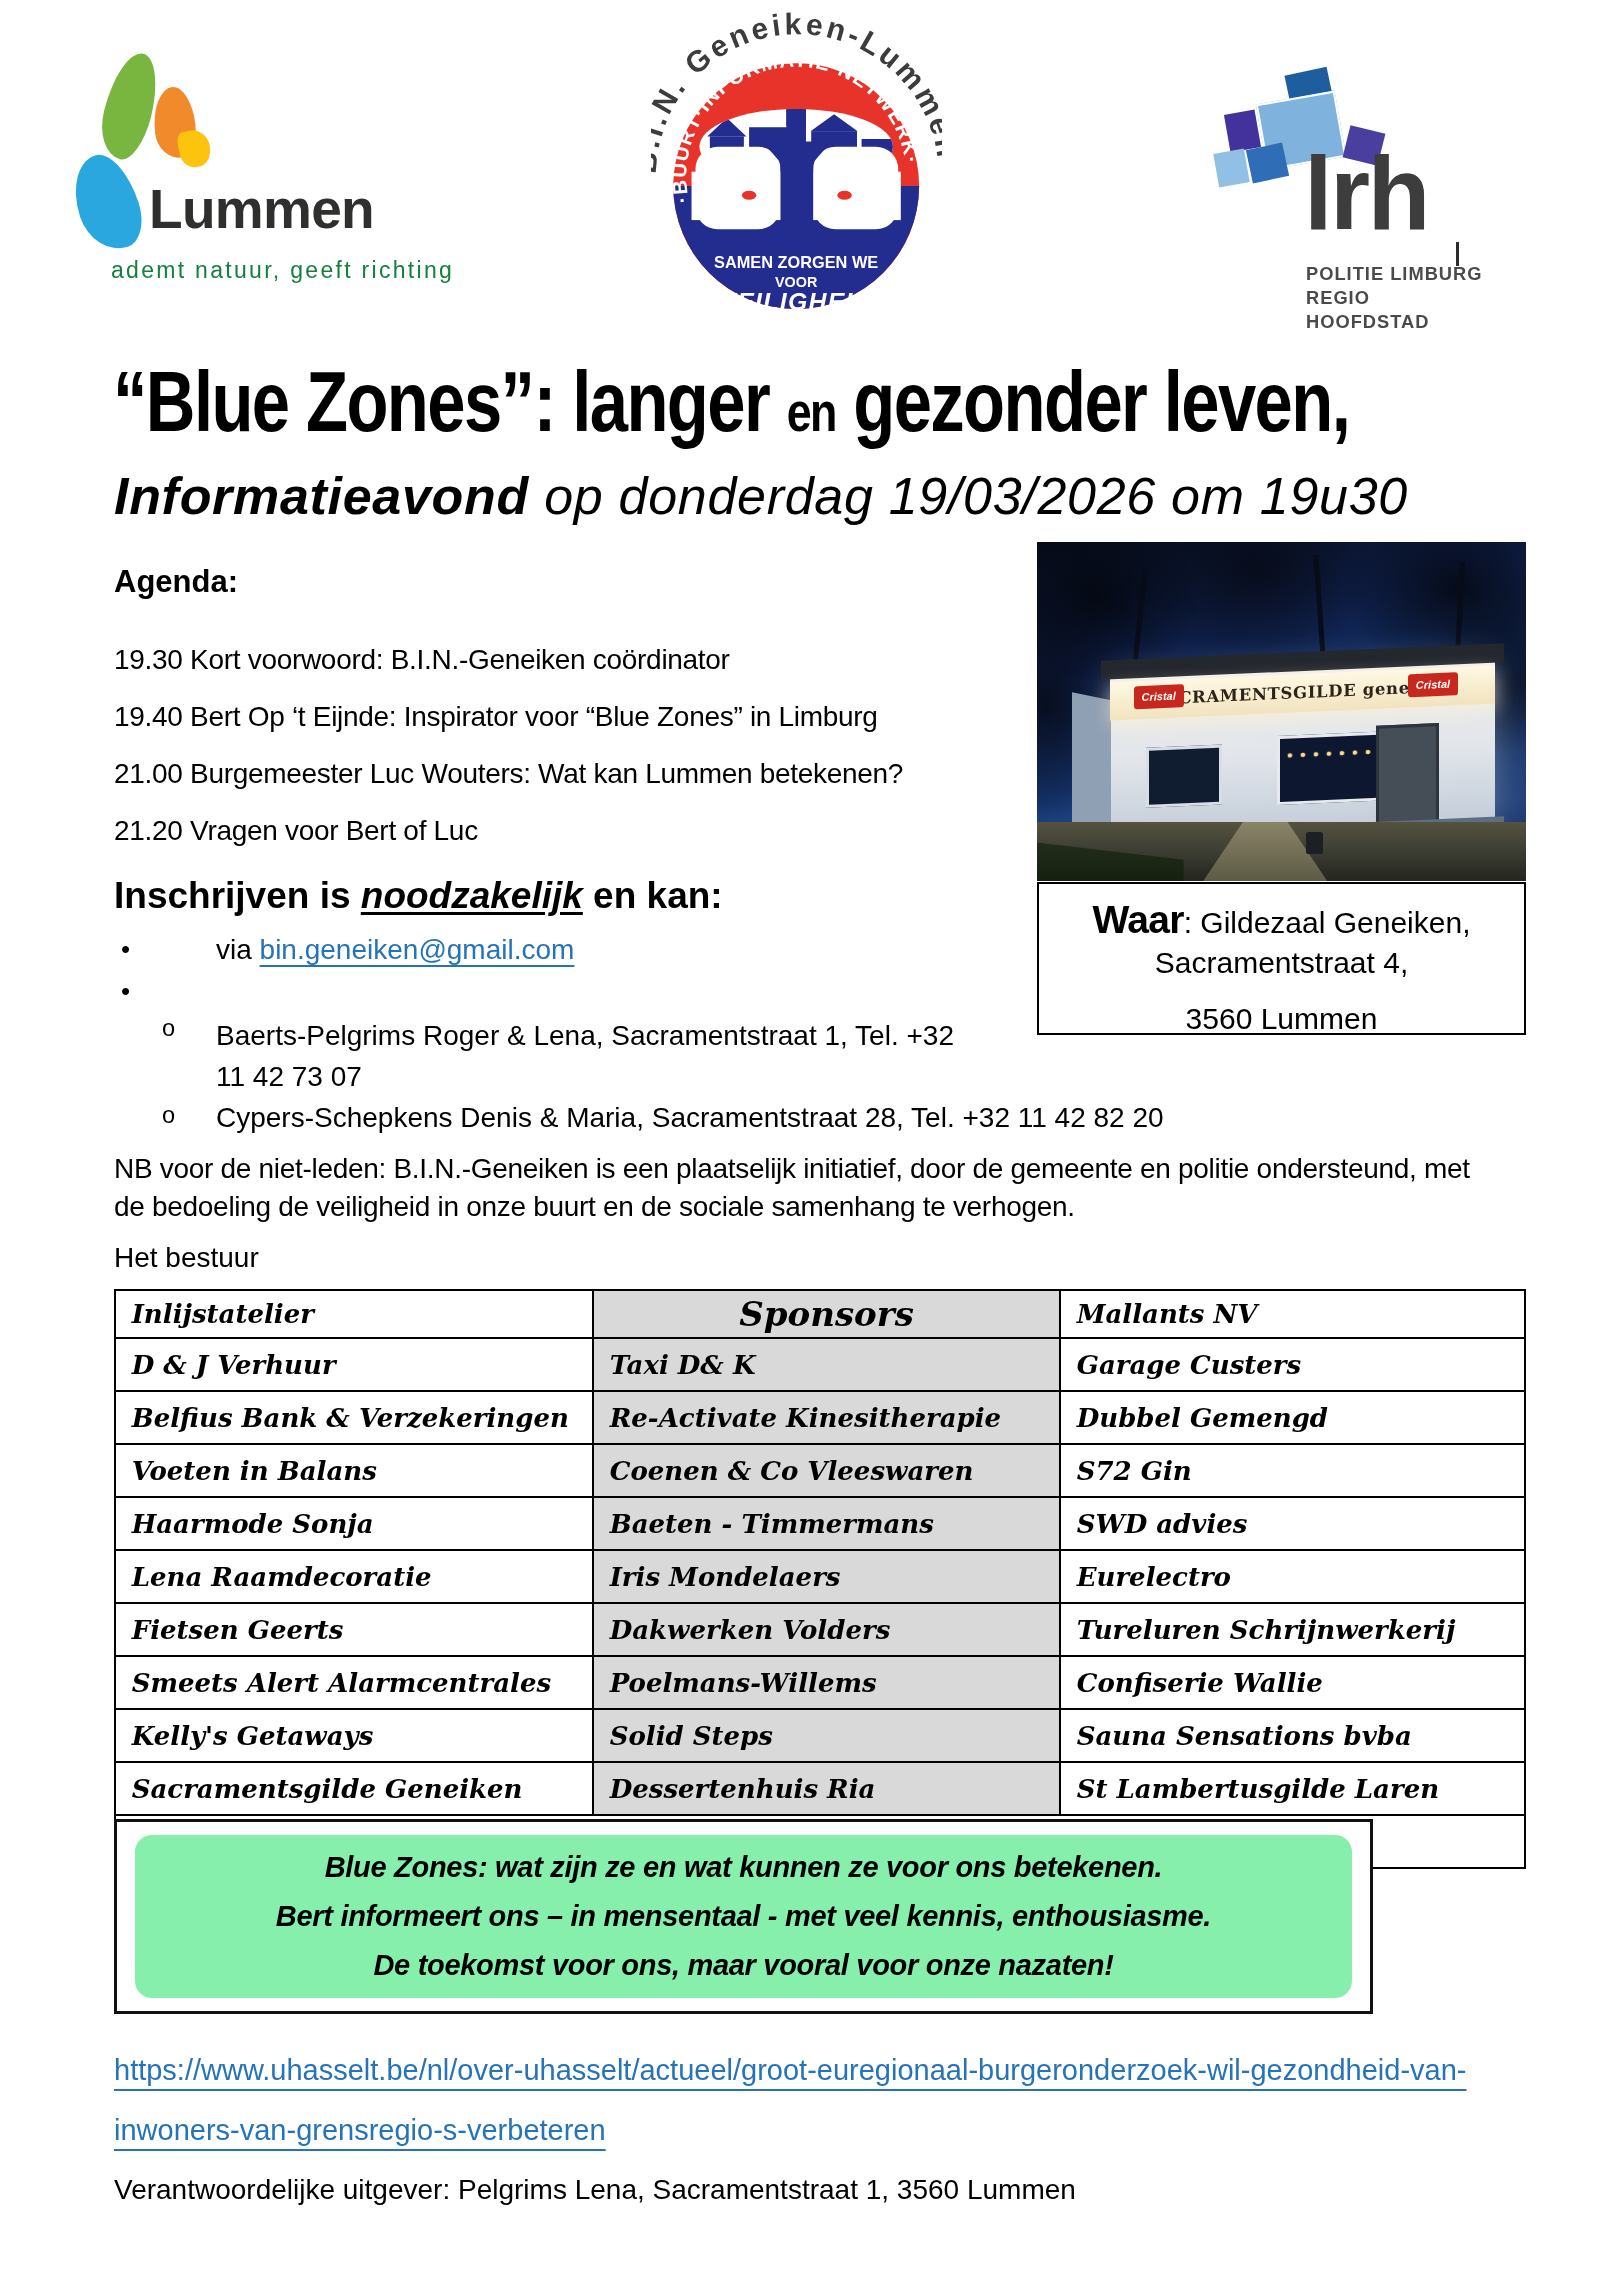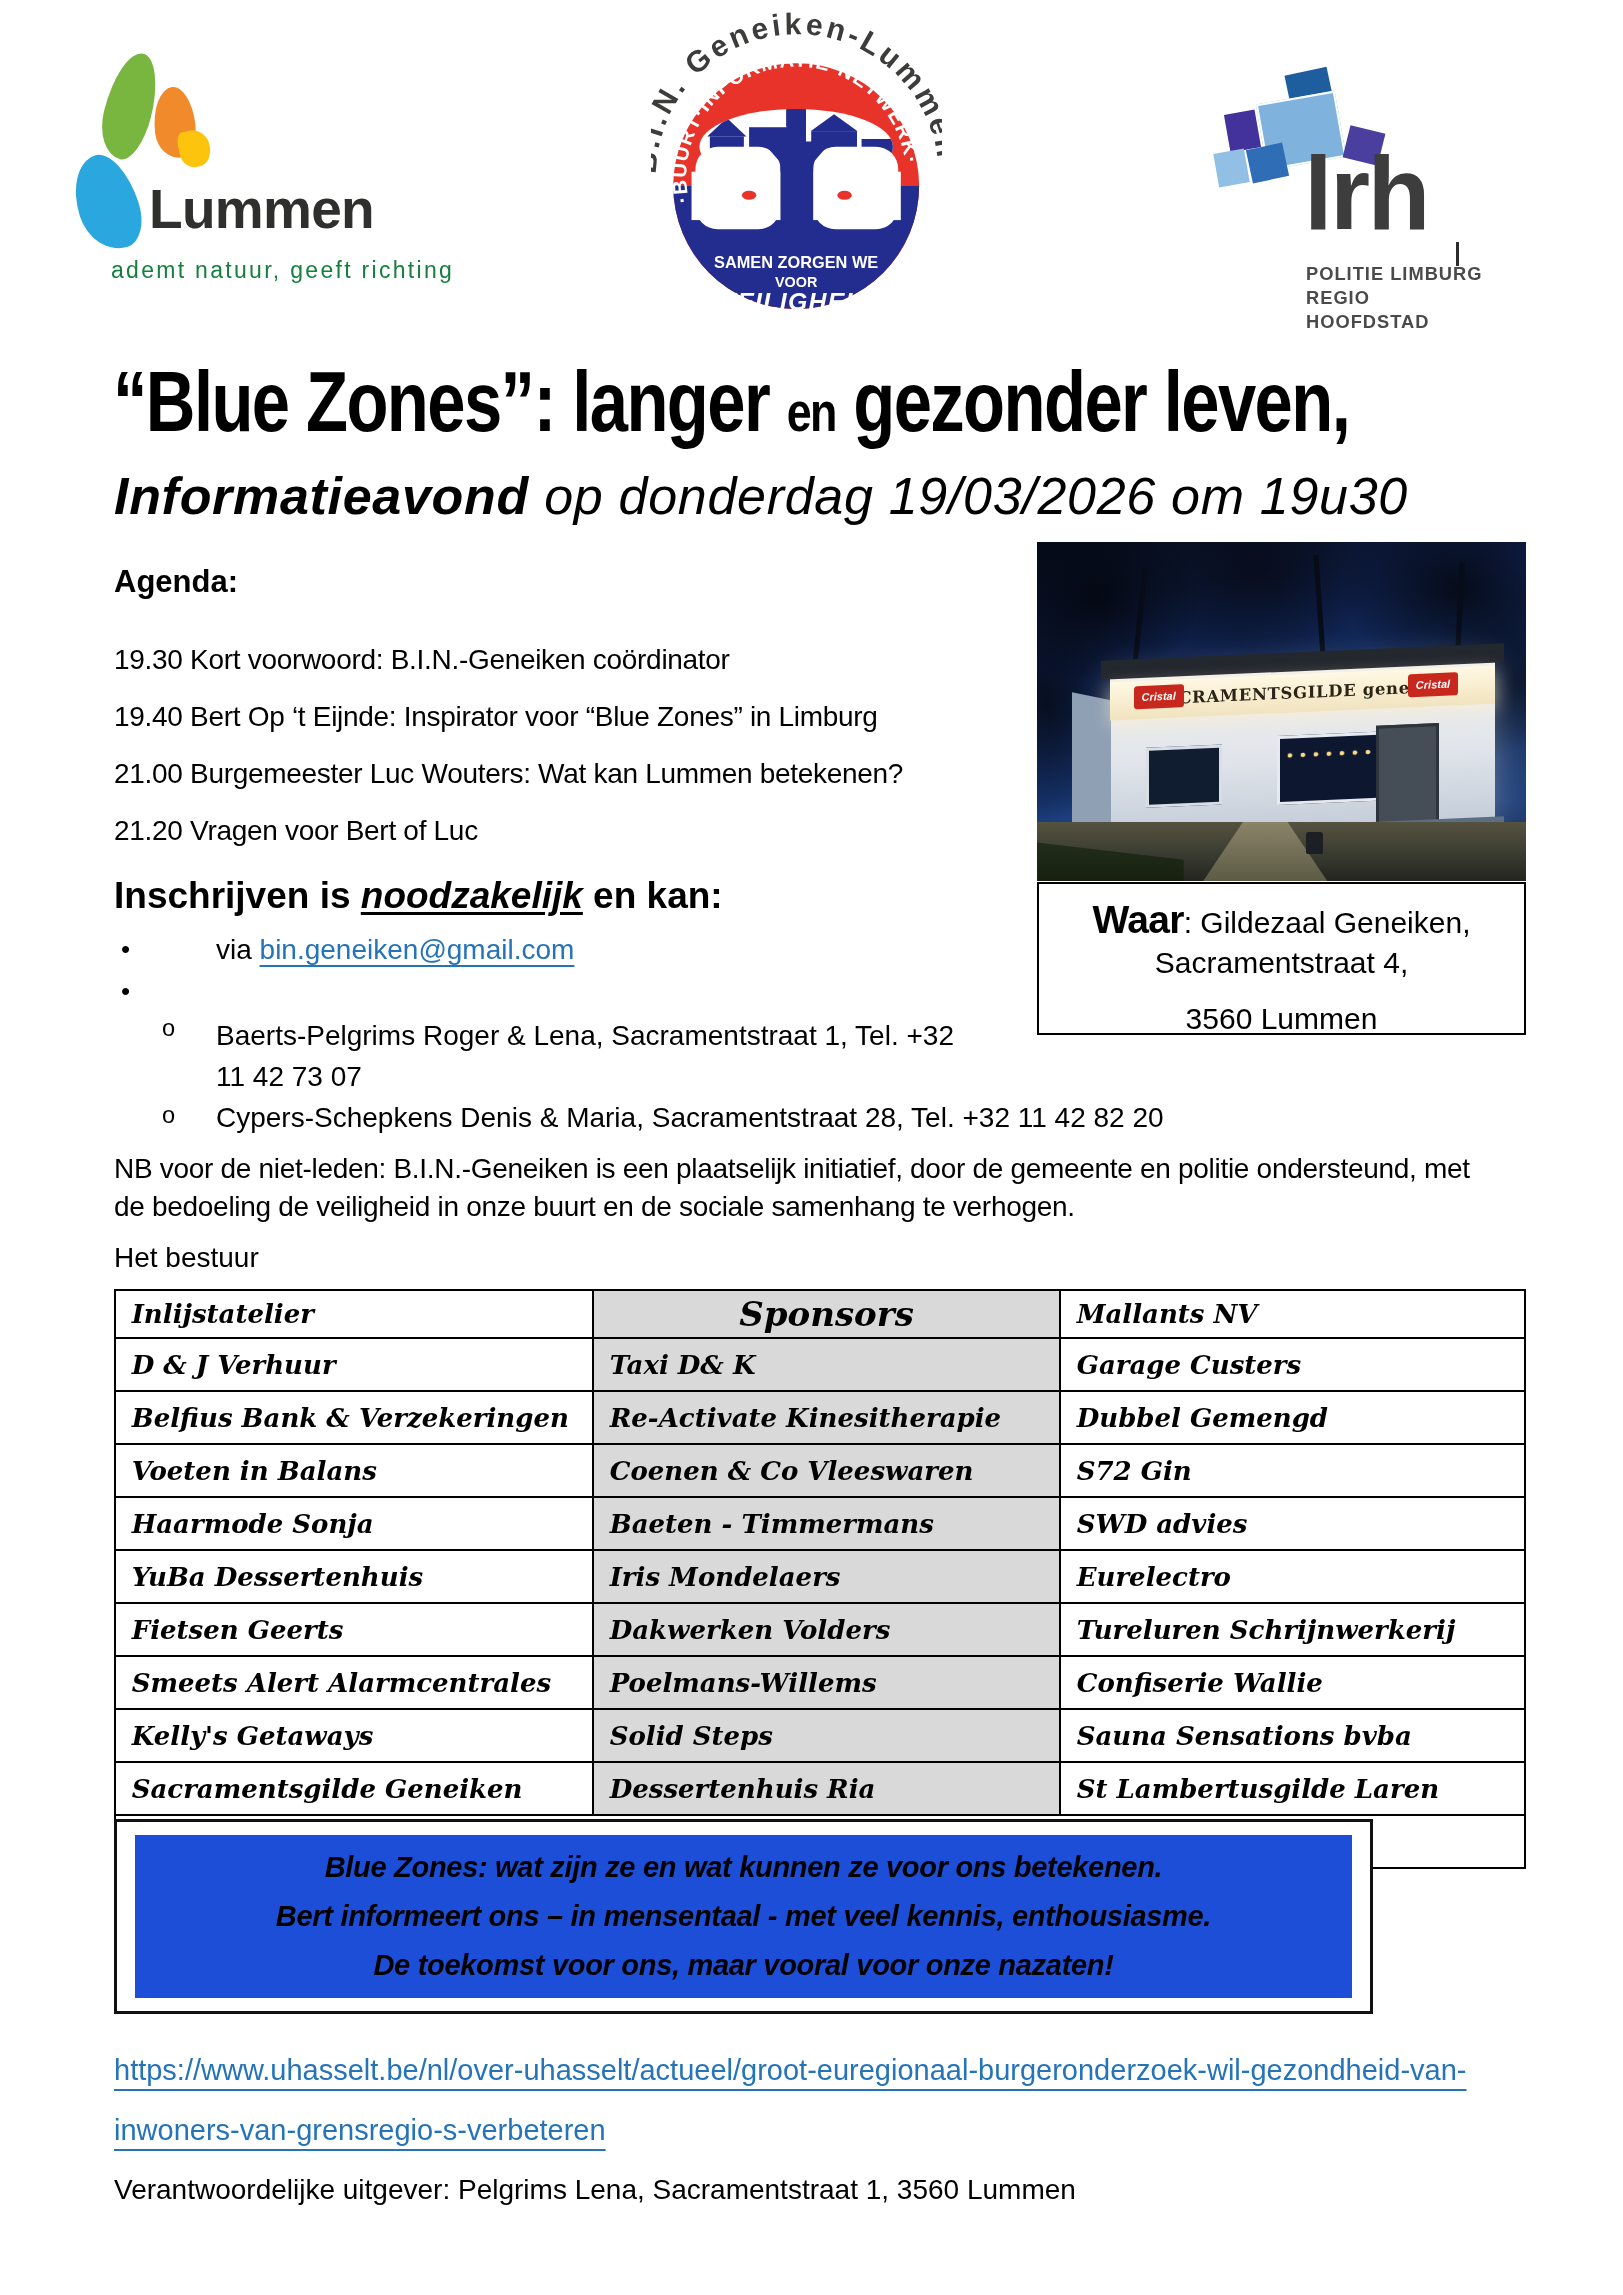--- a/index.html
+++ b/index.html
@@ -111,22 +111,22 @@
   .sponsors { position:absolute; left:114px; top:1289px; width:1410px; border-collapse:collapse; table-layout:fixed; }
   .sponsors td { border:2px solid #000; height:53px; padding:1.3px 5.2px 1.3px 15.7px;
     font-family:"DejaVu Serif", serif; font-style:italic; font-weight:700; font-size:26px; color:#000; }
   .sponsors tr.head td { height:48px; }
   .sponsors td.mid { background:#d9d9d9; }
   .sponsors td.th-mid { background:#d9d9d9; text-align:center; font-size:34px; padding-left:5.2px; }
   .sponsors td.foot { background:#fff; text-align:center; padding-left:5.2px; }
 
   
   .highlight-outer { position:absolute; left:114px; top:1819px; width:1259px; height:195px; border:3.3px solid #111; background:#fff; padding:13px 18.3px; }
-  .highlight-inner { width:100%; height:100%; background:#1d4ed8; display:flex; flex-direction:column; justify-content:space-evenly; align-items:center;
-    font-weight:700; font-style:italic; font-size:29px; letter-spacing:-0.3px; text-align:center; }
+  .highlight-inner { width:100%; height:100%; background:#86efac; display:flex; flex-direction:column; justify-content:space-evenly; align-items:center;
+    font-weight:700; font-style:italic; font-size:29px; letter-spacing:-0.3px; text-align:center;border-radius:17px; }
 
   
   .uh-link { position:absolute; left:114px; top:2040px; width:1462px; font-size:29px; line-height:60px;
     color:#2573b8; text-decoration:underline; text-decoration-thickness:2px; text-underline-offset:8.5px;
     overflow-wrap:anywhere; cursor:pointer; }
   .publisher { position:absolute; left:114px; top:2174px; font-size:28px; }
 </style>
 </head>
 <body>
 
@@ -286,21 +286,21 @@
           <td>Voeten in Balans</td>
           <td class="mid">Coenen &amp; Co Vleeswaren</td>
           <td>S72 Gin</td>
         </tr>
     <tr>
           <td>Haarmode Sonja</td>
           <td class="mid">Baeten - Timmermans</td>
           <td>SWD advies</td>
         </tr>
     <tr>
-          <td>YuBa Dessertenhuis</td>
+          <td>Lena Raamdecoratie</td>
           <td class="mid">Iris Mondelaers</td>
           <td>Eurelectro</td>
         </tr>
     <tr>
           <td>Fietsen Geerts</td>
           <td class="mid">Dakwerken Volders</td>
           <td>Tureluren Schrijnwerkerij</td>
         </tr>
     <tr>
           <td>Smeets Alert Alarmcentrales</td>

